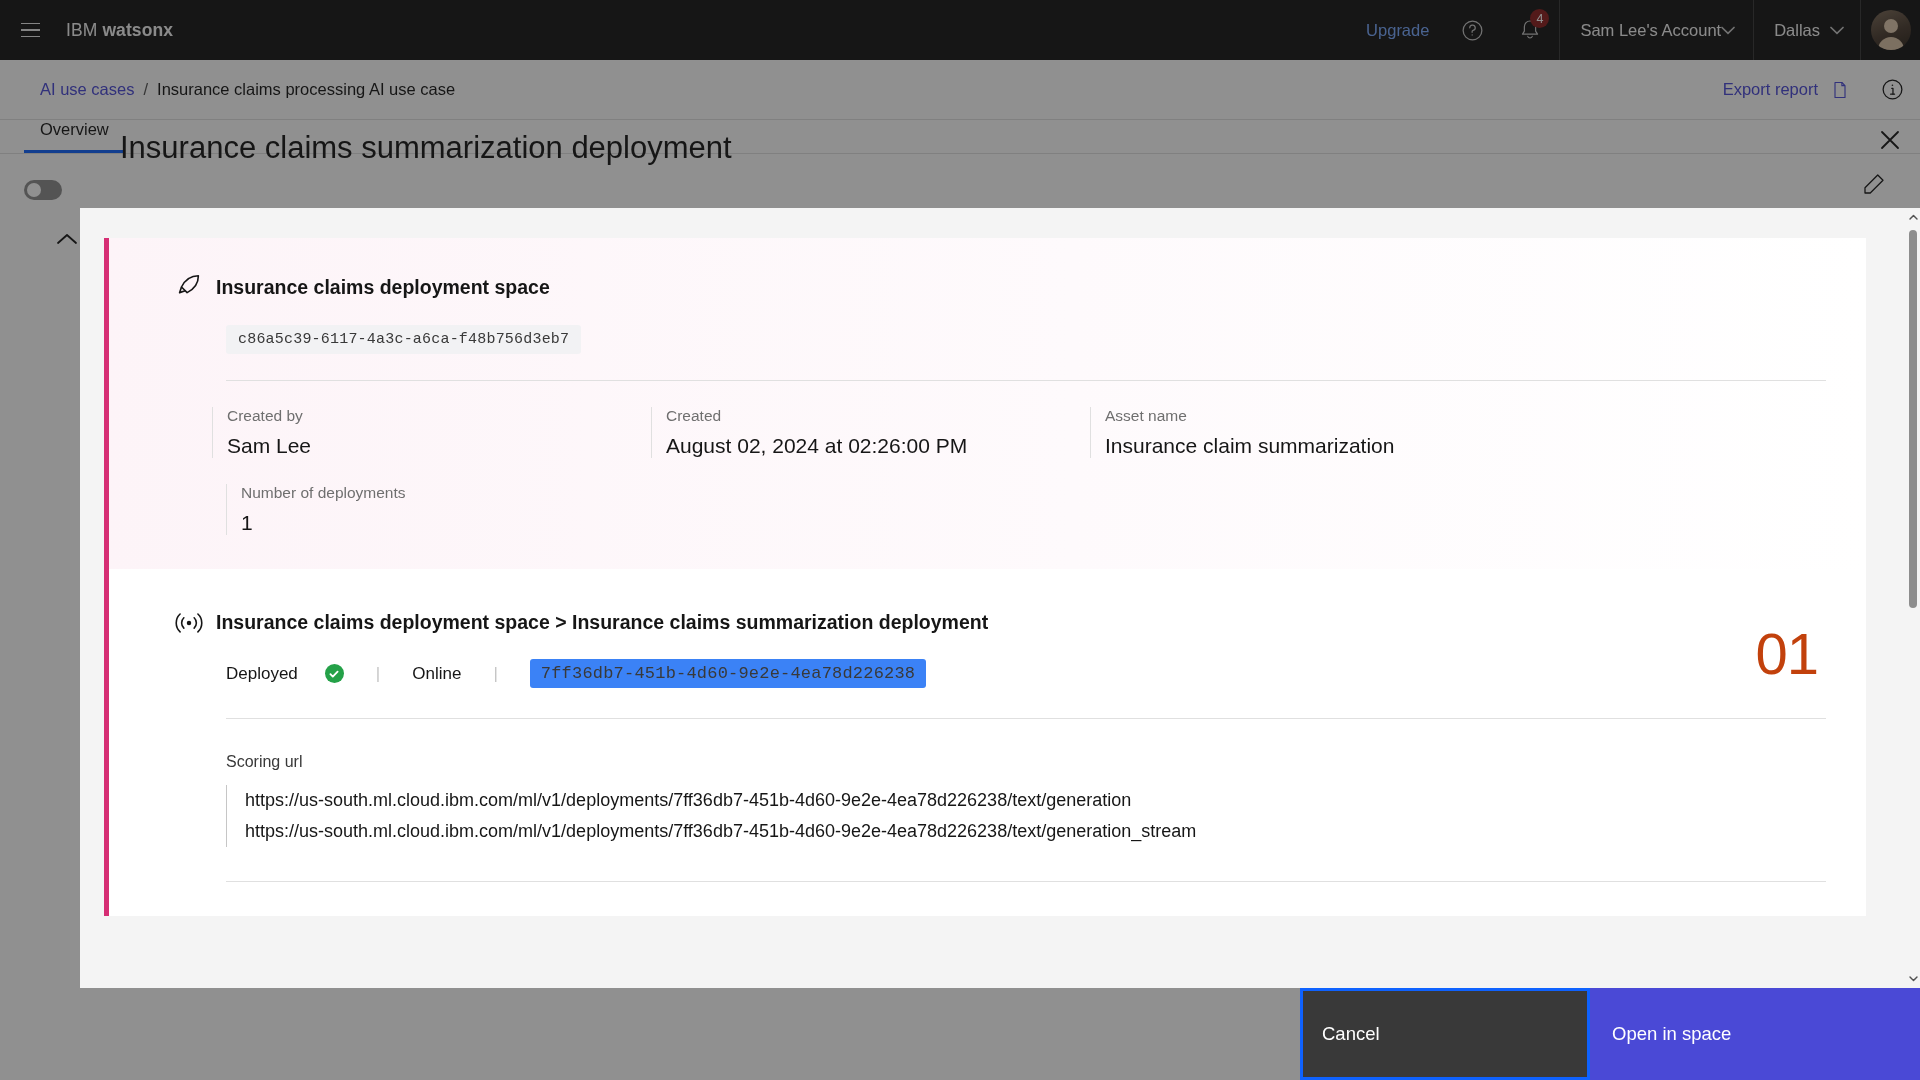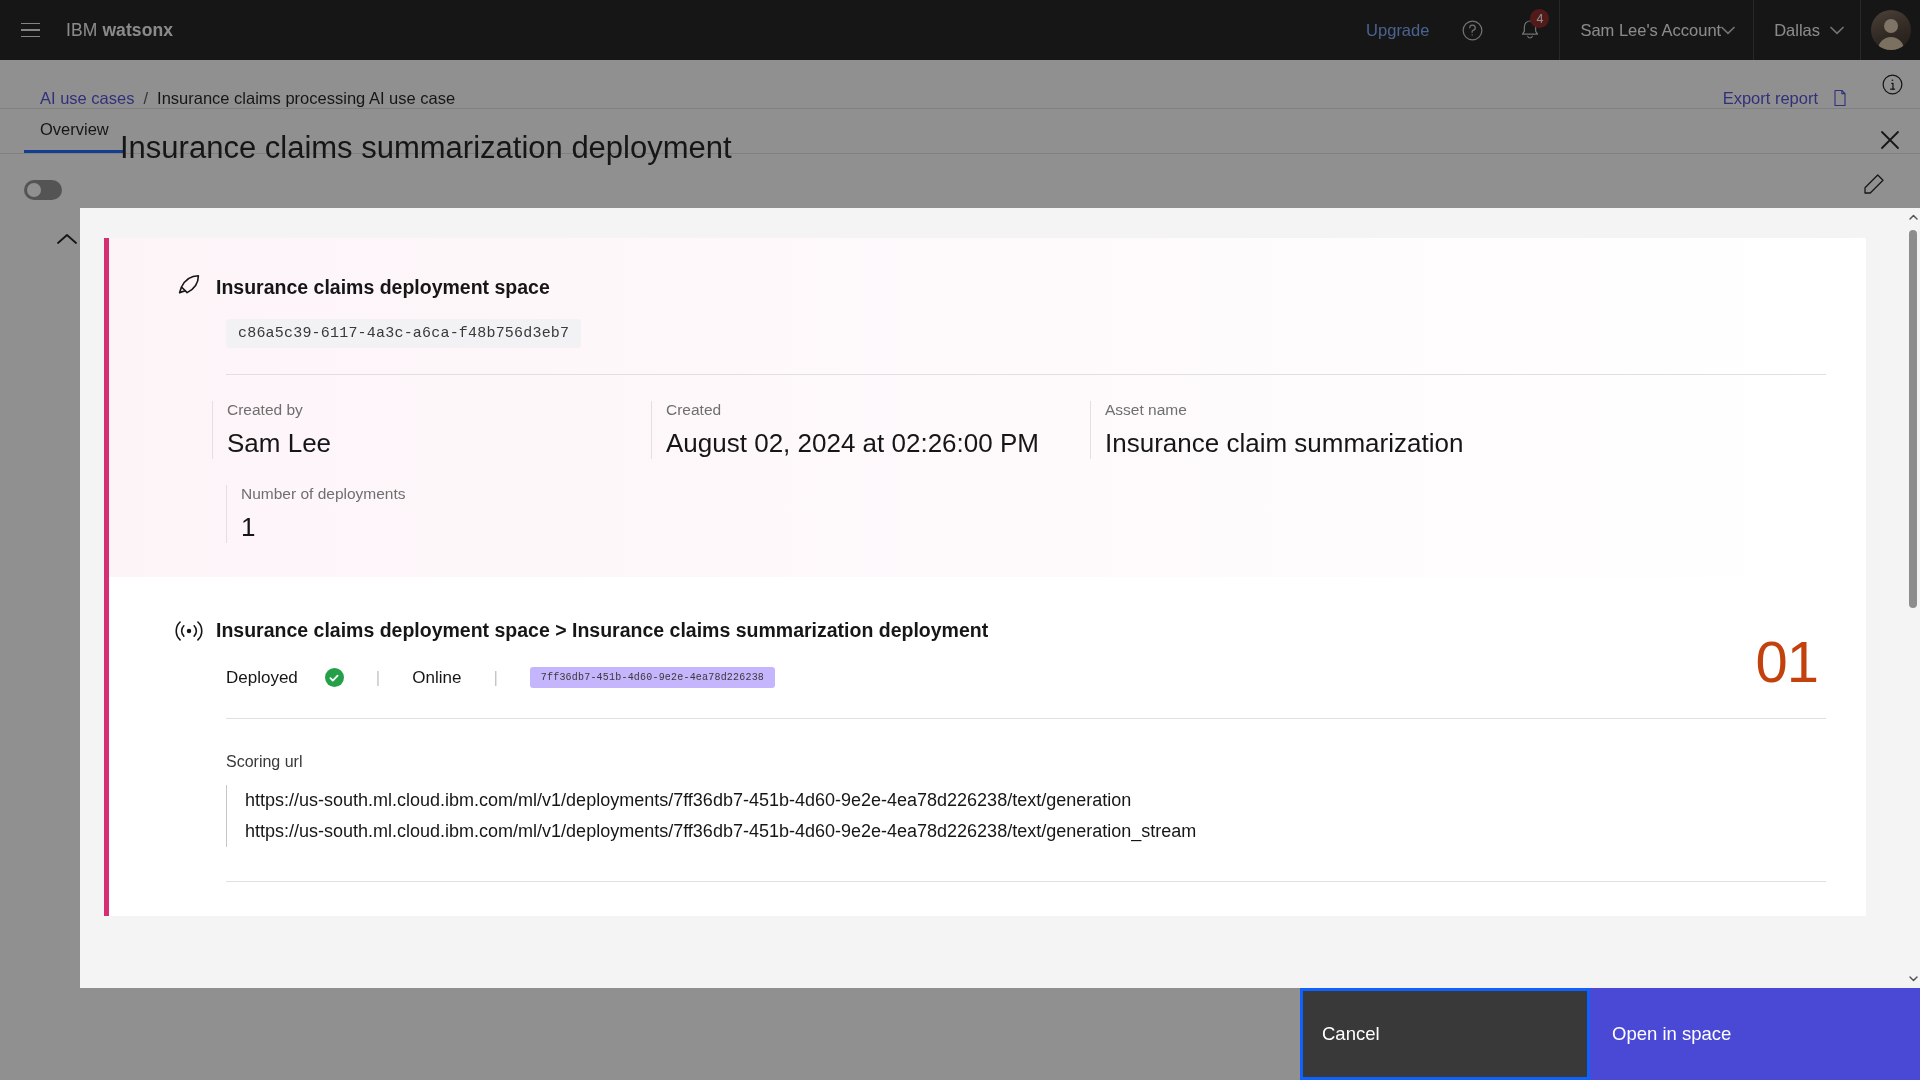--- a/index.html
+++ b/index.html
@@ -63,22 +63,22 @@
     content: ""; position: absolute; left: 50%; top: 9px; width: 14px; height: 14px;
     border-radius: 50%; background: #e0c9ae; transform: translateX(-50%);
   }
   .avatar::before {
     content: ""; position: absolute; left: 50%; bottom: -7px; width: 26px; height: 20px;
     border-radius: 13px 13px 0 0; background: #d9c2a6; transform: translateX(-50%);
   }
 
   
   .crumbbar {
-    position: absolute; top: 60px; left: 0; width: 1920px; height: 49px;
-    background: #ffffff; display: flex; align-items: flex-end;
+    position: absolute; top: 60px; left: 0; width: 1920px; height: 60px;
+    background: #ffffff; display: flex; align-items: center;
     border-bottom: 1px solid #e0e0e0; z-index: 2;
   }
   .crumbs { display: flex; align-items: center; gap: 9px; padding-left: 40px; font-size: 16.5px; }
   .crumb-link { color: #4a49d6; text-decoration: none; cursor: pointer; }
   .crumb-sep { color: #525252; }
   .crumb-cur { color: #161616; }
   .crumbspacer { flex: 1; }
   .export-btn {
     display: flex; align-items: center; gap: 12px; color: #4a49d6;
     font-size: 16.5px; cursor: pointer; padding: 0 14px;
@@ -164,53 +164,53 @@
     content: ""; position: absolute; left: 0; top: 0; bottom: 0; width: 5px;
     background: #d62e74;
   }
   .card.tinted { background: linear-gradient(90deg,#fdf4f8 0%,#fefafc 55%,#ffffff 100%); }
 
   .card-head { display: flex; align-items: center; gap: 12px; }
   .card-icon { width: 30px; height: 30px; color: #161616; flex: 0 0 auto; }
   .card-title { font-size: 19.5px; font-weight: 600; color: #161616; white-space: nowrap; }
 
   .chip {
-    display: inline-block; margin-top: 17px; margin-left: 52px;
+    display: inline-block; margin-top: 23px; margin-left: 52px;
     background: #f2f2f4; color: #393939; border-radius: 3px;
     font-family: "Liberation Mono", monospace; font-size: 15px;
     padding: 6px 12px; letter-spacing: .2px;
   }
 
   .divider { height: 1px; background: #e0e0e0; margin: 26px 0 0 52px; }
 
   .meta-grid {
     display: flex; margin: 26px 0 0 38px; gap: 9px;
   }
   .meta-col { flex: 0 0 auto; padding-left: 14px; border-left: 1px solid #e0e0e0; }
   .meta-col.c1 { width: 430px; }
   .meta-col.c2 { width: 430px; }
   .meta-col.c3 { width: 430px; }
   .meta-label { font-size: 15.5px; color: #6f6f6f; margin-bottom: 9px; }
-  .meta-value { font-size: 26px; color: #161616; white-space: nowrap; }
+  .meta-value { font-size: 21px; color: #161616; white-space: nowrap; }
   .meta-row2 { display: flex; margin: 26px 0 0 52px; }
 
   
   .status-row {
     display: flex; align-items: center; gap: 16px; margin: 22px 0 0 52px;
   }
   .status-text { font-size: 17px; color: #161616; }
   .status-dot {
     width: 19px; height: 19px; border-radius: 50%; background: #24a148;
     margin-left: 11px; display: flex; align-items: center; justify-content: center;
   }
   .status-dot svg { display: block; }
   .pipe { color: #c6c6c6; margin: 0 16px; font-size: 17px; }
   .chip-inline {
-    background: #c4b5fd; color: #393939; border-radius: 3px;
-    font-family: "Liberation Mono", monospace; font-size: 10px;
+    background: #3b82f6; color: #393939; border-radius: 3px;
+    font-family: "Liberation Mono", monospace; font-size: 17px;
     padding: 5px 11px; letter-spacing: .2px;
   }
   .big-num {
     position: absolute; right: 48px; top: 56px; font-size: 58px;
     font-weight: 300; color: #c2410c; letter-spacing: -1px; line-height: 1;
   }
   .sub-label { font-size: 16px; color: #393939; margin: 34px 0 0 52px; }
   .url-list { margin: 14px 0 0 52px; }
   .url-item {
     border-left: 1px solid #c6c6c6; padding: 5px 0 5px 18px;

